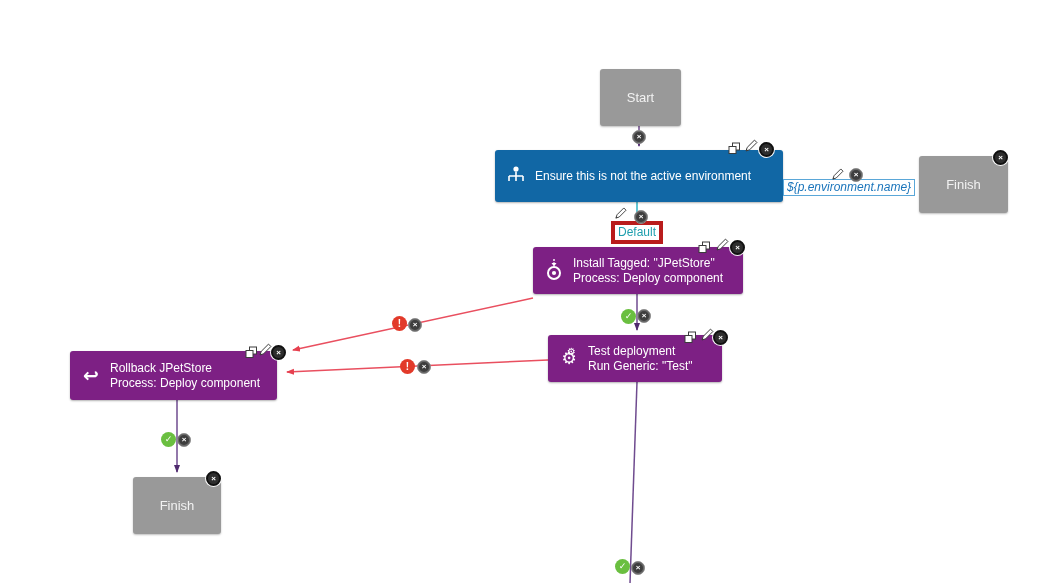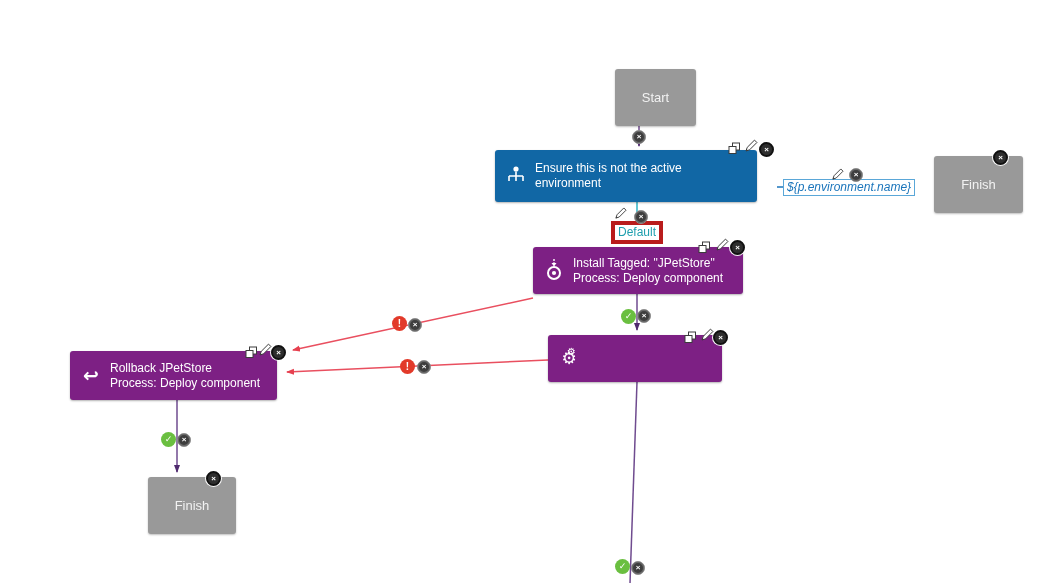--- a/index.html
+++ b/index.html
@@ -2,21 +2,21 @@
 <html><head>
 <meta charset="utf-8">
 <style>
   html,body{margin:0;padding:0;background:#fff;}
   .canvas{position:relative;width:1045px;height:583px;background:#ffffff;overflow:hidden;
           font-family:"Liberation Sans","DejaVu Sans",sans-serif;}
   .wires{position:absolute;left:0;top:0;width:1045px;height:583px;}
 
   .node{position:absolute;box-sizing:border-box;border-radius:3px;color:#fff;}
   .terminal{background:#999999;display:flex;align-items:center;justify-content:center;
-            font-size:13px;color:#f2f2f2;box-shadow:0 1px 2px rgba(0,0,0,.25);margin-left:15px;}
+            font-size:13px;color:#f2f2f2;box-shadow:0 1px 2px rgba(0,0,0,.25);}
   .step{display:flex;align-items:center;padding:4px 8px;font-size:12px;line-height:15px;
         box-shadow:0 1px 2px rgba(0,0,0,.3);}
   .step .stepicon{flex:0 0 26px;display:flex;align-items:center;justify-content:center;margin-right:6px;}
   .step .lines{min-width:0;}
   .blue{background:#1167a5;}
   .purple{background:#7d2084;}
 
   .linklabel{position:absolute;background:#fff;font-size:12px;line-height:14px;padding:0 3px 1px 3px;
              white-space:nowrap;}
   .lbl-blue{border:1px solid #5aa7d8;color:#1b75bb;font-style:italic;}
@@ -64,21 +64,21 @@
     <line x1="533" y1="298" x2="293" y2="350" stroke="#e94f5f" stroke-width="1.5" marker-end="url(#m-red)"></line>
     <line x1="548" y1="360" x2="287" y2="372" stroke="#e94f5f" stroke-width="1.5" marker-end="url(#m-red)"></line>
     <line x1="177" y1="400" x2="177" y2="472" stroke="#6f4b8f" stroke-width="1.5" marker-end="url(#m-purple)"></line>
     <line x1="637" y1="382" x2="630" y2="583" stroke="#6f4b8f" stroke-width="1.5"></line>
   </svg>
 
   <div class="node terminal" style="left:600px;top:69px;width:81px;height:57px;">
     <span>Start</span>
   </div>
 
-  <div class="node step blue" style="left:495px;top:150px;width:262px;height:52px;">
+  <div class="node step blue" style="left:495px;top:150px;width:288px;height:52px;">
     <span class="stepicon">
       <svg width="20" height="22" viewBox="0 0 20 22">
         <circle cx="10" cy="4" r="2.6" fill="#fff"></circle>
         <path d="M10 6.5 V11 M3 11 H17 M3 11 V16 M10 11 V16 M17 11 V16" stroke="#fff" stroke-width="1.6" fill="none"></path>
       </svg>
     </span>
     <span class="lines">
       <div>Ensure this is not the active environment</div>
     </span>
   </div>
@@ -100,20 +100,24 @@
       <div>Install Tagged: "JPetStore"</div>
       <div>Process: Deploy component</div>
     </span>
   </div>
 
   <div class="node step purple" style="left:548px;top:335px;width:174px;height:47px;">
     <span class="stepicon gearwrap">
       <span class="gearbig">⚙</span>
       <span class="gearsmall">⚙</span>
     </span>
+    <span class="lines">
+      <div>Test deployment</div>
+      <div>Run Generic: "Test"</div>
+    </span>
   </div>
 
   <div class="node step purple" style="left:70px;top:351px;width:207px;height:49px;">
     <span class="stepicon">
       <span class="rollglyph">↩</span>
     </span>
     <span class="lines">
       <div>Rollback JPetStore</div>
       <div>Process: Deploy component</div>
     </span>

